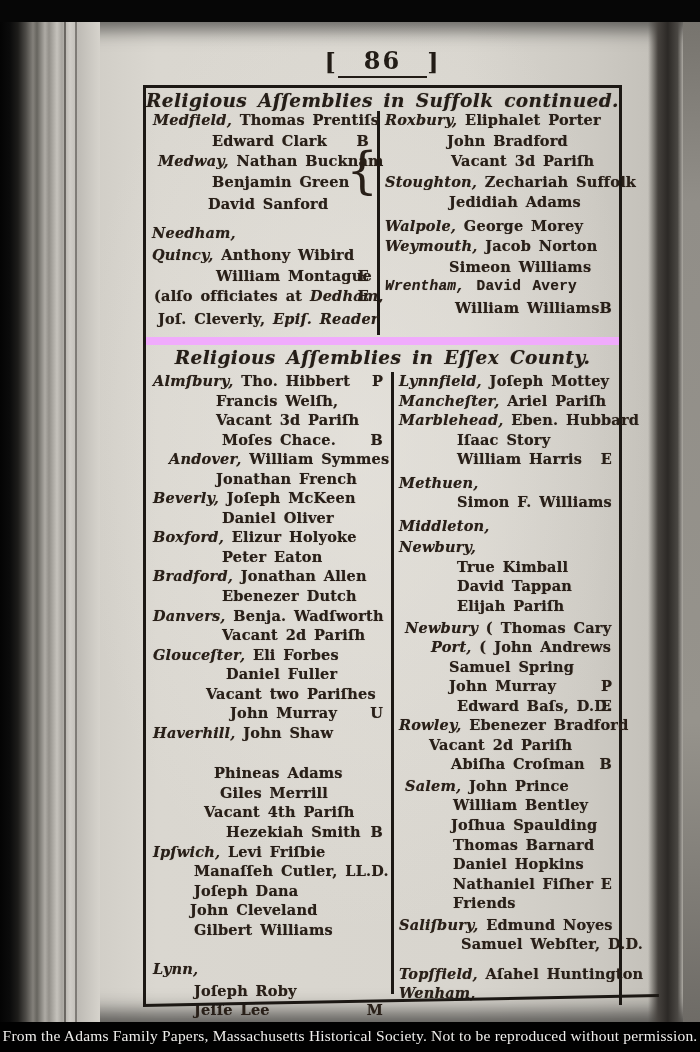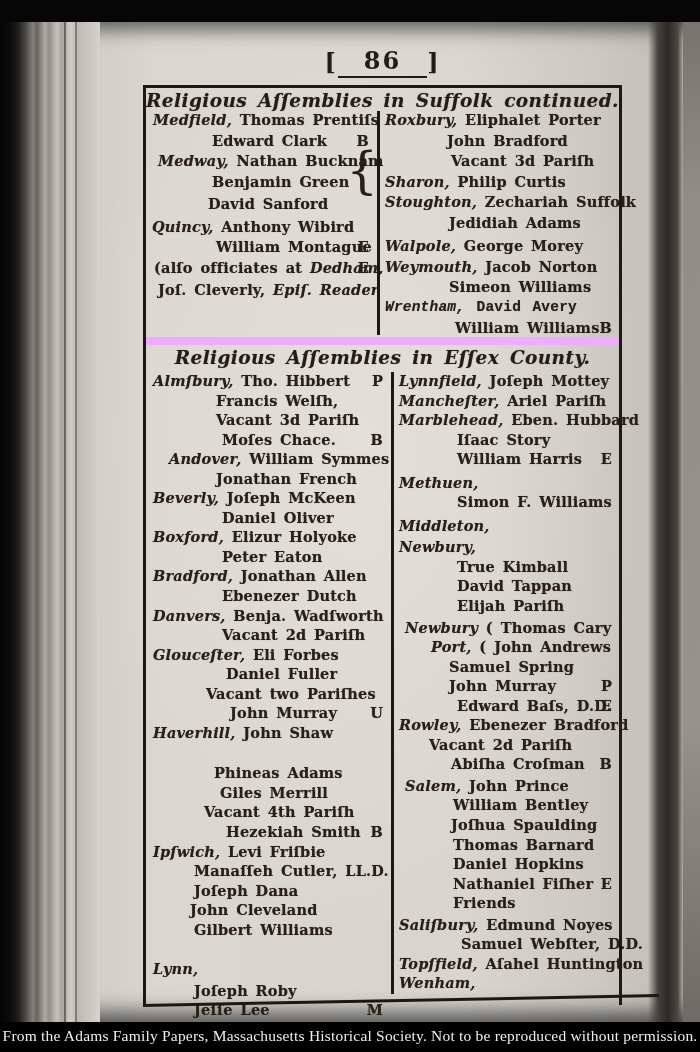--- a/index.html
+++ b/index.html
@@ -107,30 +107,30 @@
       <div class="sec-title">Religious Aſſemblies in Suffolk continued.</div>
       <div class="cols">
         <div class="divider"></div>
         <div class="col left">
           <span class="big-brace">{</span>
         <div class="line" style="padding-left: 3px;"><span class="town">Medfield,</span><span> Thomas Prentiſs</span></div>
             <div class="line" style="padding-left: 62px;"><span>Edward Clark</span><span class="tag">B</span></div>
             <div class="line" style="padding-left: 8px;"><span class="town">Medway,</span><span> Nathan Bucknam</span></div>
             <div class="line" style="padding-left: 62px;"><span>Benjamin Green</span></div>
             <div class="line" style="margin-top: 2px; padding-left: 58px;"><span>David Sanford</span></div>
+            <div class="line" style="margin-top: 8px; padding-left: 2px;"><span class="town">Needham,</span></div>
             <div class="line" style="margin-top: 2px; padding-left: 2px;"><span class="town">Quincy,</span><span> Anthony Wibird</span></div>
             <div class="line" style="padding-left: 66px;"><span>William Montague</span><span class="tag">E</span></div>
             <div class="line" style="padding-left: 4px;"><span>(alſo officiates at </span><span class="town">Dedham,</span><span class="tag">E</span></div>
             <div class="line" style="margin-top: 2px; padding-left: 8px;"><span>Joſ. Cleverly, </span><span class="town">Epiſ. Reader</span></div>
           </div>
         <div class="col right">
             <div class="line" style="padding-left: 2px;"><span class="town">Roxbury,</span><span> Eliphalet Porter</span></div>
             <div class="line" style="padding-left: 64px;"><span>John Bradford</span></div>
             <div class="line" style="padding-left: 68px;"><span>Vacant 3d Pariſh</span></div>
-            <div class="line" style="padding-left: 2px;"><span class="town">Sharon,</span><span> Philip Curtis</span></div>
             <div class="line" style="padding-left: 2px;"><span class="town">Stoughton,</span><span> Zechariah Suffolk</span></div>
             <div class="line" style="padding-left: 66px;"><span>Jedidiah Adams</span></div>
             <div class="line" style="margin-top: 3px; padding-left: 2px;"><span class="town">Walpole,</span><span> George Morey</span></div>
             <div class="line" style="padding-left: 2px;"><span class="town">Weymouth,</span><span> Jacob Norton</span></div>
             <div class="line" style="padding-left: 66px;"><span>Simeon Williams</span></div>
             <div class="line" style="padding-left: 2px; font-family: Liberation Mono, monospace;"><span class="town">Wrentham,</span><span> David Avery</span></div>
             <div class="line" style="padding-left: 72px;"><span>William Williams</span><span class="tag">B</span></div>
           </div>
       </div>
     </div>
@@ -195,21 +195,21 @@
             <div class="line" style="padding-left: 54px;"><span>Abiſha Croſman</span><span class="tag">B</span></div>
             <div class="line" style="margin-top: 2px; padding-left: 8px;"><span class="town">Salem,</span><span> John Prince</span></div>
             <div class="line" style="padding-left: 56px;"><span>William Bentley</span></div>
             <div class="line" style="padding-left: 54px;"><span>Joſhua Spaulding</span></div>
             <div class="line" style="padding-left: 56px;"><span>Thomas Barnard</span></div>
             <div class="line" style="padding-left: 56px;"><span>Daniel Hopkins</span></div>
             <div class="line" style="padding-left: 56px;"><span>Nathaniel Fiſher</span><span class="tag">E</span></div>
             <div class="line" style="padding-left: 56px;"><span>Friends</span></div>
             <div class="line" style="margin-top: 2px; padding-left: 2px;"><span class="town">Saliſbury,</span><span> Edmund Noyes</span></div>
             <div class="line" style="padding-left: 64px;"><span>Samuel Webſter, D.D.</span></div>
-            <div class="line" style="margin-top: 0; padding-left: 2px;"><span class="town">Topſfield,</span><span> Aſahel Huntington</span></div>
+            <div class="line" style="margin-top: 10px; padding-left: 2px;"><span class="town">Topſfield,</span><span> Aſahel Huntington</span></div>
             <div class="line" style="padding-left: 2px;"><span class="town">Wenham,</span></div>
           </div>
       </div>
     </div>
     <div class="bottom-rule"></div>
   </div>
 
   <div class="caption-bar">From the Adams Family Papers, Massachusetts Historical Society. Not to be reproduced without permission.</div>
 </div>
 

